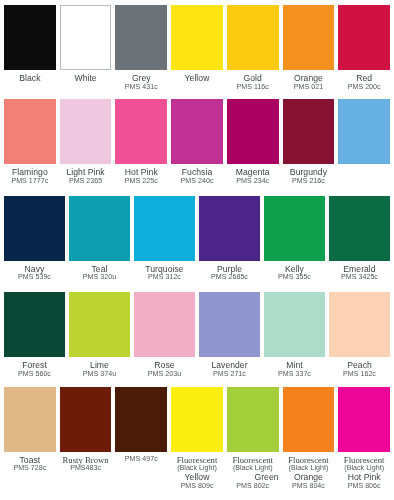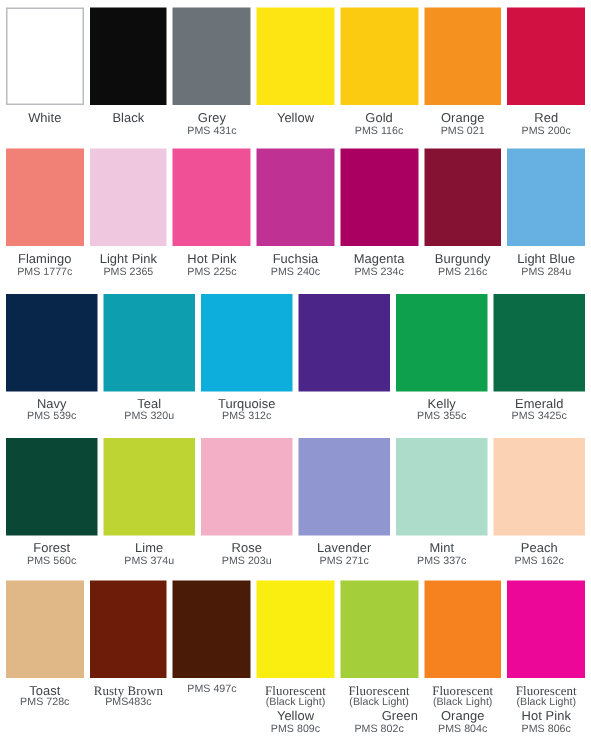--- a/index.html
+++ b/index.html
@@ -85,29 +85,29 @@
     white-space: nowrap;
   }
   .csub:empty, .cpms:empty { display: none; }
 </style>
 </head>
 <body>
 
 <div id="chart">
     <div class="swatch-row r1">
       <div class="swatch-cell">
+        <div class="chip" style="background-color: rgb(13, 12, 12);"></div>
+        <div class="caption">
+          <span class="cname">Black</span>
+        </div>
+      </div>
+      <div class="swatch-cell">
         <div class="chip bordered" style="background-color: rgb(255, 255, 255);"></div>
         <div class="caption">
           <span class="cname">White</span>
-        </div>
-      </div>
-      <div class="swatch-cell">
-        <div class="chip" style="background-color: rgb(13, 12, 12);"></div>
-        <div class="caption">
-          <span class="cname">Black</span>
         </div>
       </div>
       <div class="swatch-cell">
         <div class="chip" style="background-color: rgb(107, 115, 121);"></div>
         <div class="caption">
           <span class="cname">Grey</span>
           <span class="cpms">PMS 431c</span>
         </div>
       </div>
       <div class="swatch-cell">
@@ -176,24 +176,20 @@
       </div>
       <div class="swatch-cell">
         <div class="chip" style="background-color: rgb(134, 18, 51);"></div>
         <div class="caption">
           <span class="cname">Burgundy</span>
           <span class="cpms">PMS 216c</span>
         </div>
       </div>
       <div class="swatch-cell">
         <div class="chip" style="background-color: rgb(103, 176, 226);"></div>
-        <div class="caption">
-          <span class="cname">Light Blue</span>
-          <span class="cpms">PMS 284u</span>
-        </div>
       </div>
     </div>
     <div class="swatch-row r3">
       <div class="swatch-cell">
         <div class="chip" style="background-color: rgb(8, 37, 74);"></div>
         <div class="caption">
           <span class="cname">Navy</span>
           <span class="cpms">PMS 539c</span>
         </div>
       </div>
@@ -206,20 +202,24 @@
       </div>
       <div class="swatch-cell">
         <div class="chip" style="background-color: rgb(13, 174, 220);"></div>
         <div class="caption">
           <span class="cname">Turquoise</span>
           <span class="cpms">PMS 312c</span>
         </div>
       </div>
       <div class="swatch-cell">
         <div class="chip" style="background-color: rgb(75, 37, 136);"></div>
+        <div class="caption">
+          <span class="cname">Purple</span>
+          <span class="cpms">PMS 2685c</span>
+        </div>
       </div>
       <div class="swatch-cell">
         <div class="chip" style="background-color: rgb(14, 160, 77);"></div>
         <div class="caption">
           <span class="cname">Kelly</span>
           <span class="cpms">PMS 355c</span>
         </div>
       </div>
       <div class="swatch-cell">
         <div class="chip" style="background-color: rgb(11, 107, 68);"></div>

